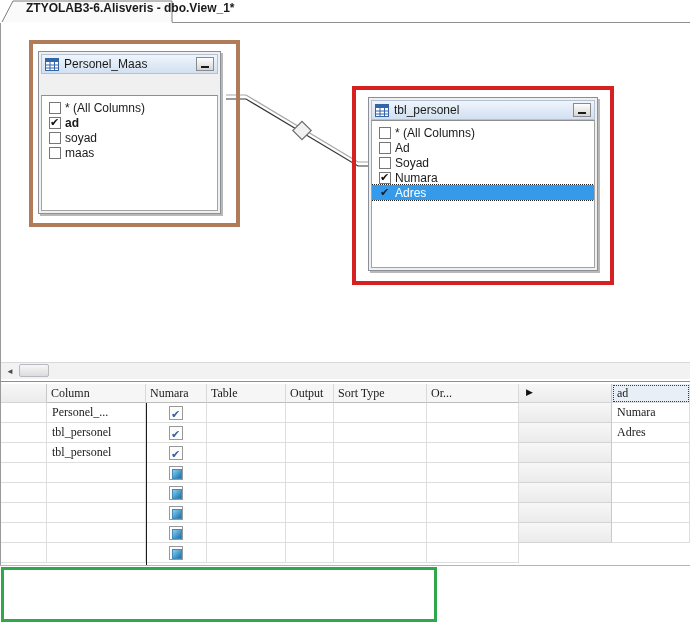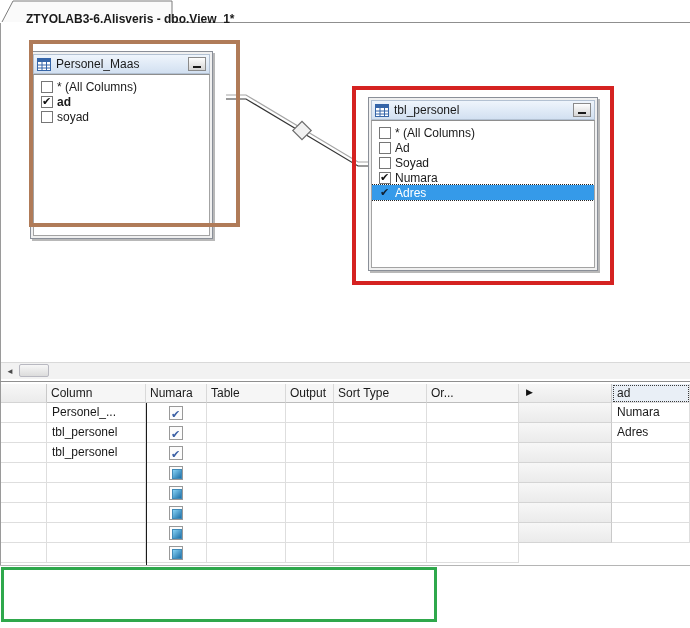--- a/index.html
+++ b/index.html
@@ -1,21 +1,21 @@
 <!DOCTYPE html>
 <html><head>
 <meta charset="utf-8">
 <style>
   html,body{margin:0;padding:0;background:#fff;}
   .screen{position:relative;width:690px;height:628px;background:#fff;overflow:hidden;
           font-family:"Liberation Sans",sans-serif;font-size:12px;color:#1a1a1a;}
 
   
   .tabstrip{position:absolute;left:0;top:0;width:690px;height:23px;background:#fff;}
-  .tab-title{position:absolute;left:26px;top:12px;font-weight:bold;white-space:nowrap;}
+  .tab-title{position:absolute;left:26px;top:1px;font-weight:bold;white-space:nowrap;}
 
   
   .diagram{position:absolute;left:0;top:23px;width:690px;height:339px;background:#fff;}
   .leftborder{position:absolute;left:0;top:23px;width:1px;height:542px;background:#9a9a9a;}
 
   .twin{position:absolute;background:#f0f0f0;border:1px solid #8a8f98;
         box-shadow:2px 2px 0 rgba(125,125,125,.55);padding:2px;box-sizing:border-box;
         display:flex;flex-direction:column;z-index:5;}
   .twhead{height:20px;flex:none;background:linear-gradient(180deg,#eff5fc,#d2e0f1);
           border:1px solid #b3c1d2;display:flex;align-items:center;gap:5px;padding:0 3px;box-sizing:border-box;}
@@ -45,21 +45,21 @@
            border-top:1px solid #d9d9d9;box-sizing:border-box;}
   .sb-arrow{position:absolute;left:2px;top:2px;width:14px;height:13px;font-size:8px;line-height:13px;
             text-align:center;color:#4a4a4a;}
   .sb-thumb{position:absolute;left:18px;top:1px;width:30px;height:13px;border-radius:2px;
             background:linear-gradient(180deg,#f7f7f7,#dcdcdc);border:1px solid #b8b8c0;box-sizing:border-box;}
   .pane-sep{position:absolute;left:0;top:381px;width:690px;height:1px;background:#8f8f8f;}
 
   
   .grid{position:absolute;left:1px;top:384px;width:689px;height:181px;background:#fff;overflow:hidden;
         display:grid;grid-template-columns:46px 99px 61px 79px 48px 93px 92px 93px 1fr;
-        grid-template-rows:19px repeat(8,20px);}
+        grid-template-rows:19px repeat(8,20px);font-family:Liberation Serif, serif;}
   .ghead{background:#f6f6f6;border-right:1px solid #d9d9d9;border-bottom:1px solid #bdbdbd;
          line-height:18px;padding:0 4px;white-space:nowrap;overflow:hidden;}
   .gsel{background:linear-gradient(180deg,#f7f7f7,#ebebeb);border-right:1px solid #c9c9c9;
         border-bottom:1px solid #d4d4d4;position:relative;}
   .gcell{border-right:1px solid #dedede;border-bottom:1px solid #dedede;line-height:19px;
          padding:0 5px;white-space:nowrap;overflow:hidden;}
   .cell-current{background:#e9eff6;outline:1px dotted #3a3a3a;outline-offset:-2px;}
   .gout{display:flex;align-items:center;justify-content:center;padding:0;}
   .gcheck{width:14px;height:14px;border:1px solid #999;background:#fcfcfc;position:relative;box-sizing:border-box;}
   .gcheck.checked::after{content:'\2714';position:absolute;left:1px;top:-2px;font-size:11px;color:#3a5fa4;}
@@ -89,21 +89,21 @@
   <div class="leftborder"></div>
 
   <svg class="joinsvg" viewBox="0 0 690 339">
     <polyline points="226,72 246,72 358,139 368,139" fill="none" stroke="#a6a6a6" stroke-width="1.2"></polyline>
     <polyline points="226,76 246,76 358,143 368,143" fill="none" stroke="#353535" stroke-width="1.2"></polyline>
     <g transform="translate(302,107.5) rotate(45)">
       <rect x="-6.5" y="-6.5" width="13" height="13" fill="#f1f1f1" stroke="#6e6e6e" stroke-width="1.2"></rect>
     </g>
   </svg>
 
-  <div class="twin" style="left:30px;top:51px;width:183px;height:188px;">
+  <div class="twin" style="left:38px;top:51px;width:183px;height:163px;gap:21px;">
     <div class="twhead">
       <svg width="14" height="13" viewBox="0 0 14 13">
         <rect x="0.5" y="0.5" width="13" height="12" fill="#fff" stroke="#3565a8"></rect>
         <rect x="0.5" y="0.5" width="13" height="3.5" fill="#3565a8"></rect>
         <line x1="5" y1="4" x2="5" y2="13" stroke="#3565a8"></line>
         <line x1="9.5" y1="4" x2="9.5" y2="13" stroke="#3565a8"></line>
         <line x1="0" y1="7" x2="14" y2="7" stroke="#3565a8"></line>
         <line x1="0" y1="10" x2="14" y2="10" stroke="#3565a8"></line>
       </svg>
       <span class="twtitle">Personel_Maas</span>
@@ -116,20 +116,24 @@
         <span class="tcheck"></span>
         <span class="tlabel">* (All Columns)</span>
       </div>
       <div class="titem checked bold">
         <span class="tcheck"></span>
         <span class="tlabel">ad</span>
       </div>
       <div class="titem">
         <span class="tcheck"></span>
         <span class="tlabel">soyad</span>
+      </div>
+      <div class="titem">
+        <span class="tcheck"></span>
+        <span class="tlabel">maas</span>
       </div>
     </div>
   </div>
 
   <div class="twin" style="left:368px;top:97px;width:230px;height:174px;">
     <div class="twhead">
       <svg width="14" height="13" viewBox="0 0 14 13">
         <rect x="0.5" y="0.5" width="13" height="12" fill="#fff" stroke="#3565a8"></rect>
         <rect x="0.5" y="0.5" width="13" height="3.5" fill="#3565a8"></rect>
         <line x1="5" y1="4" x2="5" y2="13" stroke="#3565a8"></line>

